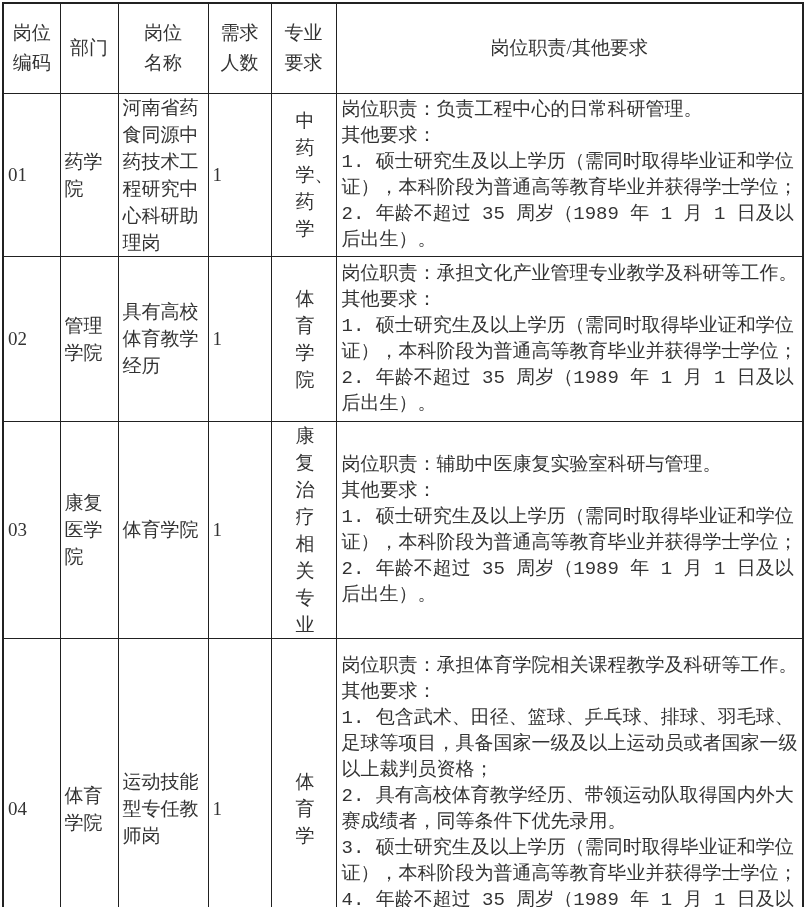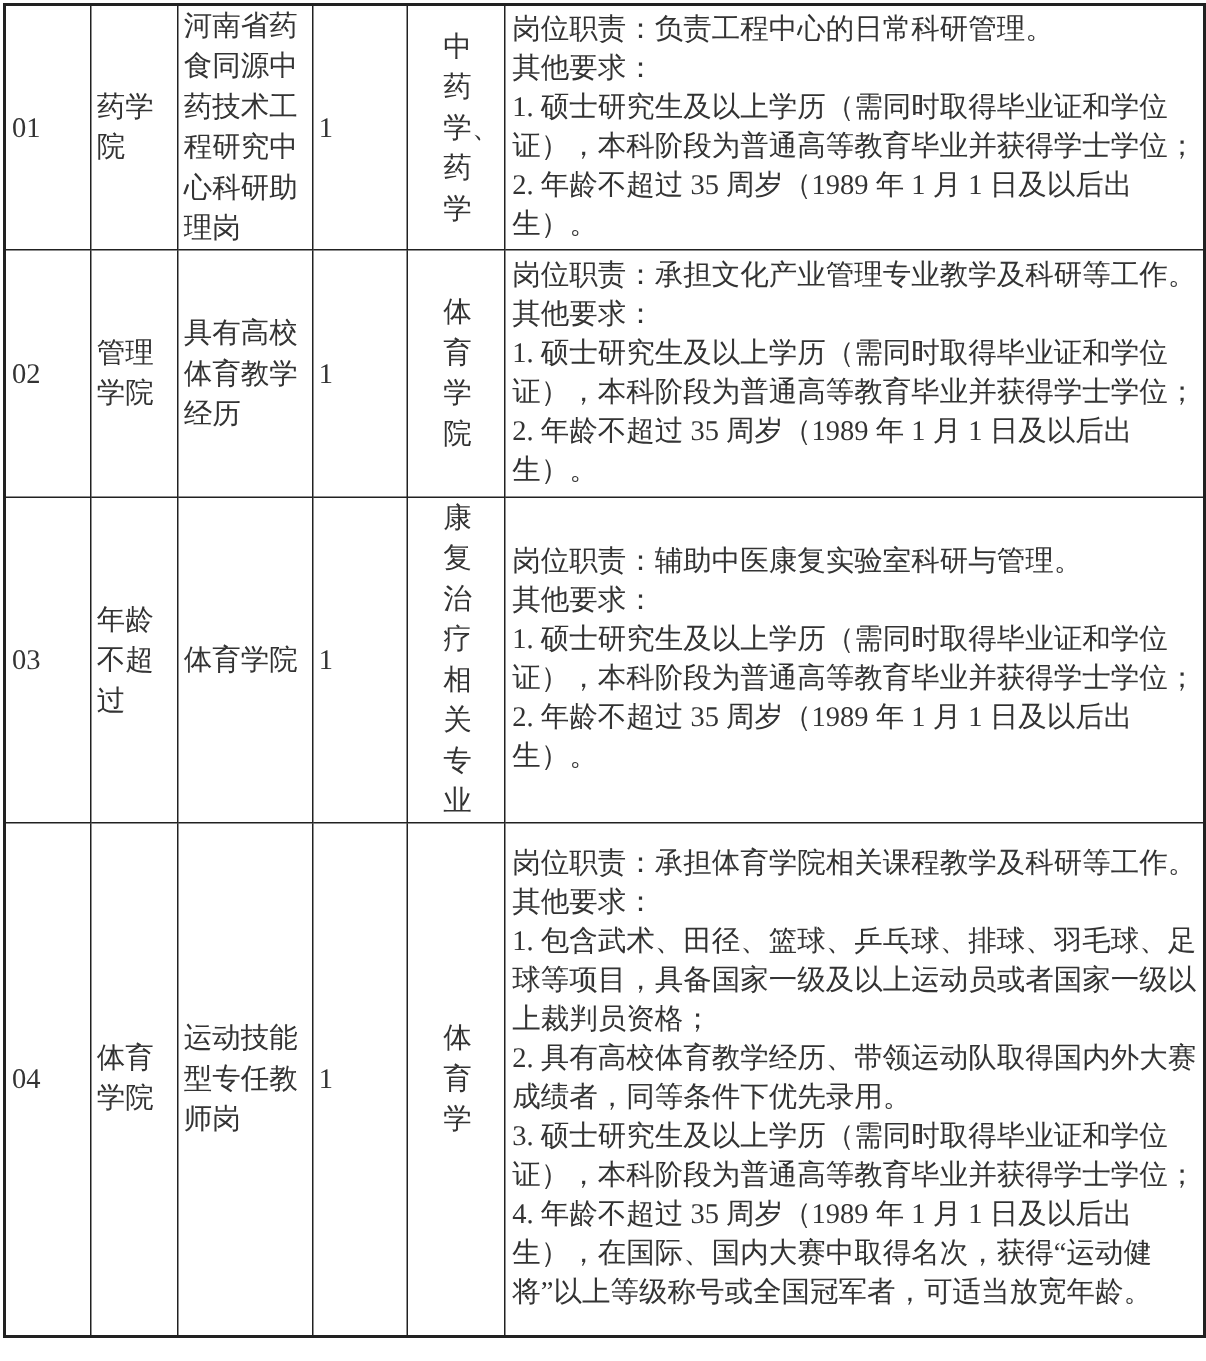--- a/index.html
+++ b/index.html
@@ -46,40 +46,53 @@
     vertical-align: middle;
     padding: 0 24px;
     margin-top: 40px;
   }
   td.c-duties {
     font-size: 19px;
     line-height: 26px;
     text-align: left;
     vertical-align: middle;
     padding: 2px 2px 2px 5px;
+    font-family: Liberation Mono, monospace;
   }
   tr.r-header { height: 90px; }
   tr.r-1 { height: 163px; }
   tr.r-2 { height: 165px; }
   tr.r-3 { height: 138px; }
   tr.r-4 { height: 342px; }
 </style>
 </head>
 <body>
 
 <table class="jobs">
   <colgroup>
     <col style="width:57px">
     <col style="width:58px">
     <col style="width:90px">
     <col style="width:63px">
     <col style="width:65px">
     <col style="width:467px">
   </colgroup>
   <tbody>
+    <tr class="r-header">
+      <th class="hdr">岗位
+编码</th>
+      <th class="hdr">部门</th>
+      <th class="hdr">岗位
+名称</th>
+      <th class="hdr">需求
+人数</th>
+      <th class="hdr">专业
+要求</th>
+      <th class="hdr">岗位职责/其他要求</th>
+    </tr>
 
     <tr class="r-1">
       <td class="c-center">01</td>
       <td class="c-center">药学院</td>
       <td class="c-center">河南省药食同源中药技术工程研究中心科研助理岗</td>
       <td class="c-center">1</td>
       <td class="c-major">中药学、药学</td>
       <td class="c-duties">岗位职责：负责工程中心的日常科研管理。
 其他要求：
 1. 硕士研究生及以上学历（需同时取得毕业证和学位证），本科阶段为普通高等教育毕业并获得学士学位；
@@ -93,21 +106,21 @@
       <td class="c-center">1</td>
       <td class="c-major">体育学院</td>
       <td class="c-duties">岗位职责：承担文化产业管理专业教学及科研等工作。
 其他要求：
 1. 硕士研究生及以上学历（需同时取得毕业证和学位证），本科阶段为普通高等教育毕业并获得学士学位；
 2. 年龄不超过 35 周岁（1989 年 1 月 1 日及以后出生）。</td>
     </tr>
 
     <tr class="r-3">
       <td class="c-center">03</td>
-      <td class="c-center">年龄不超过</td>
+      <td class="c-center">康复医学院</td>
       <td class="c-center">体育学院</td>
       <td class="c-center">1</td>
       <td class="c-major">康复治疗相关专业</td>
       <td class="c-duties">岗位职责：辅助中医康复实验室科研与管理。
 其他要求：
 1. 硕士研究生及以上学历（需同时取得毕业证和学位证），本科阶段为普通高等教育毕业并获得学士学位；
 2. 年龄不超过 35 周岁（1989 年 1 月 1 日及以后出生）。</td>
     </tr>
 
     <tr class="r-4">

